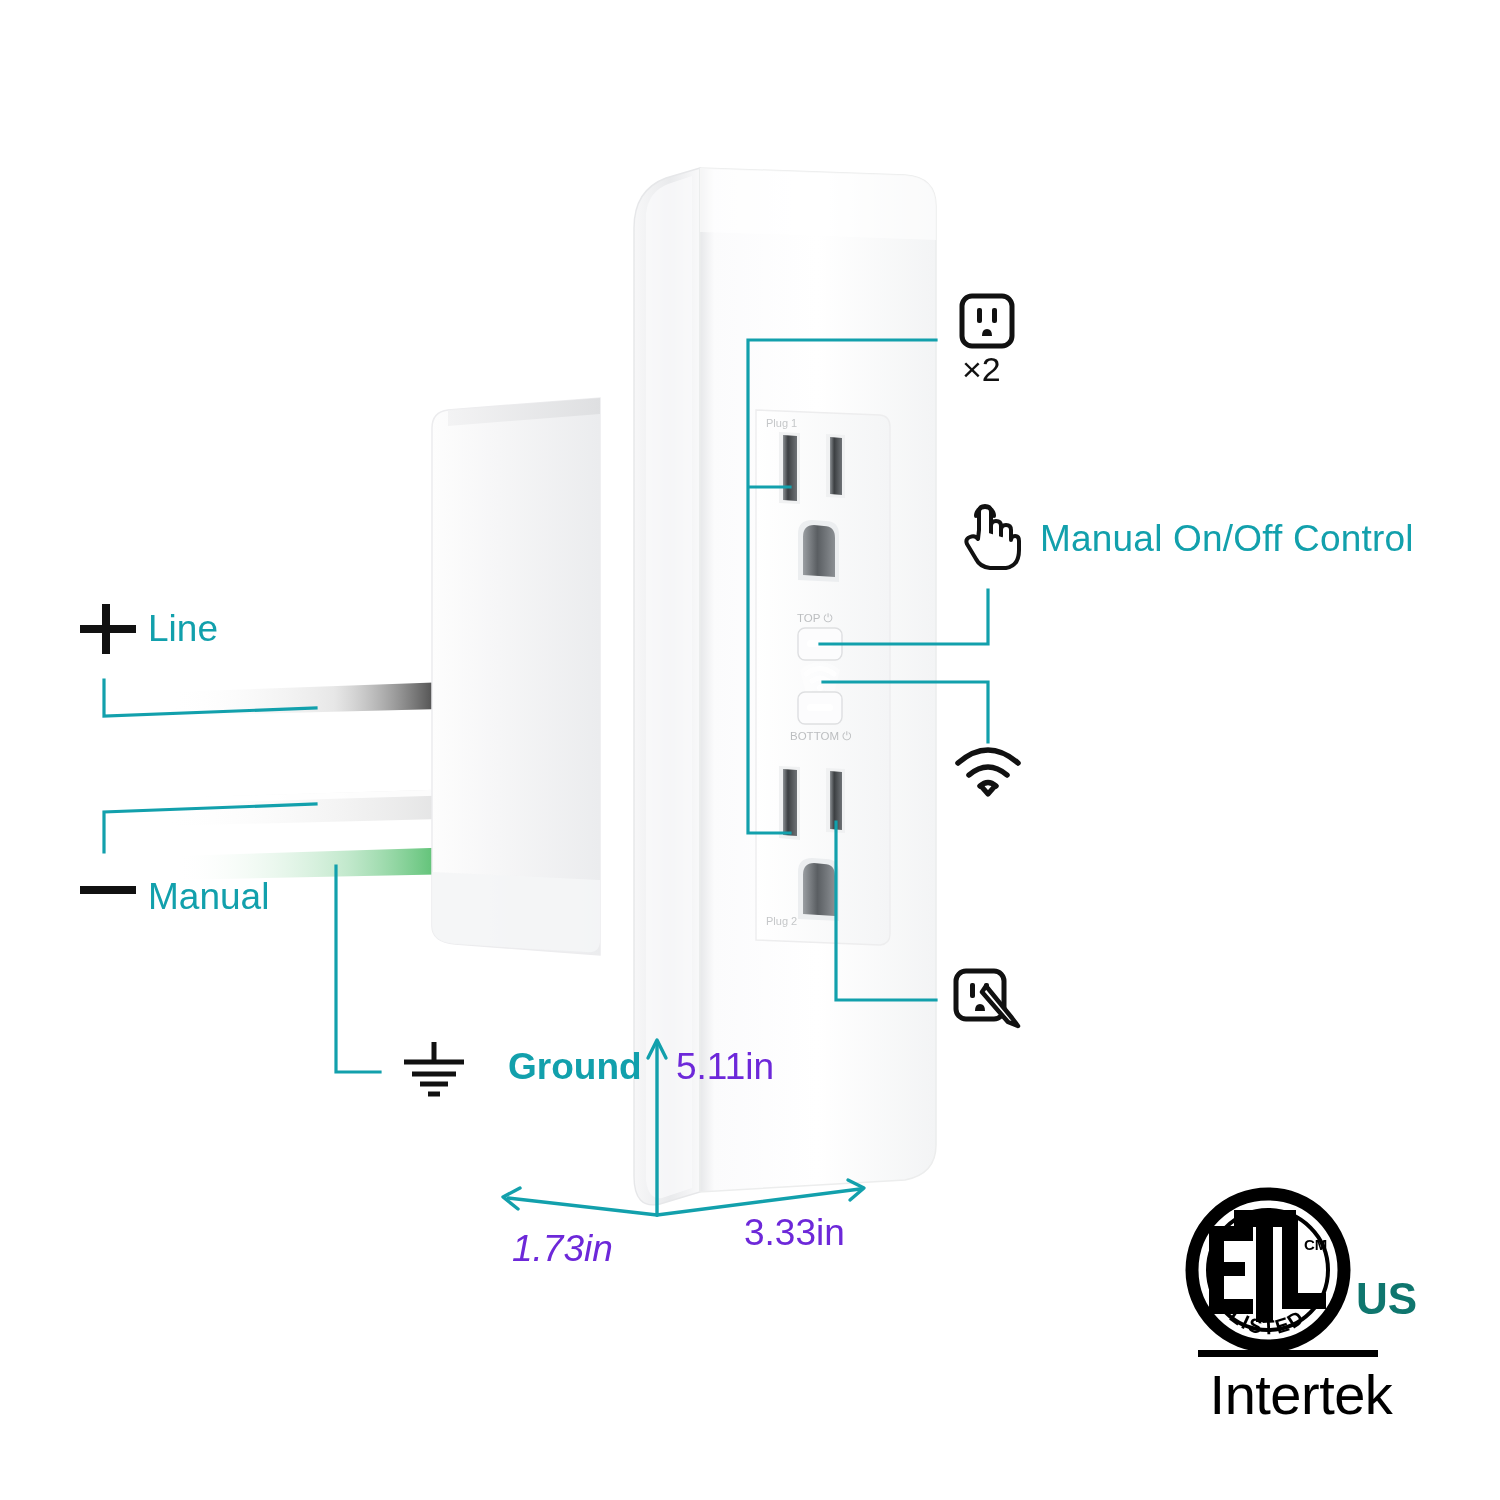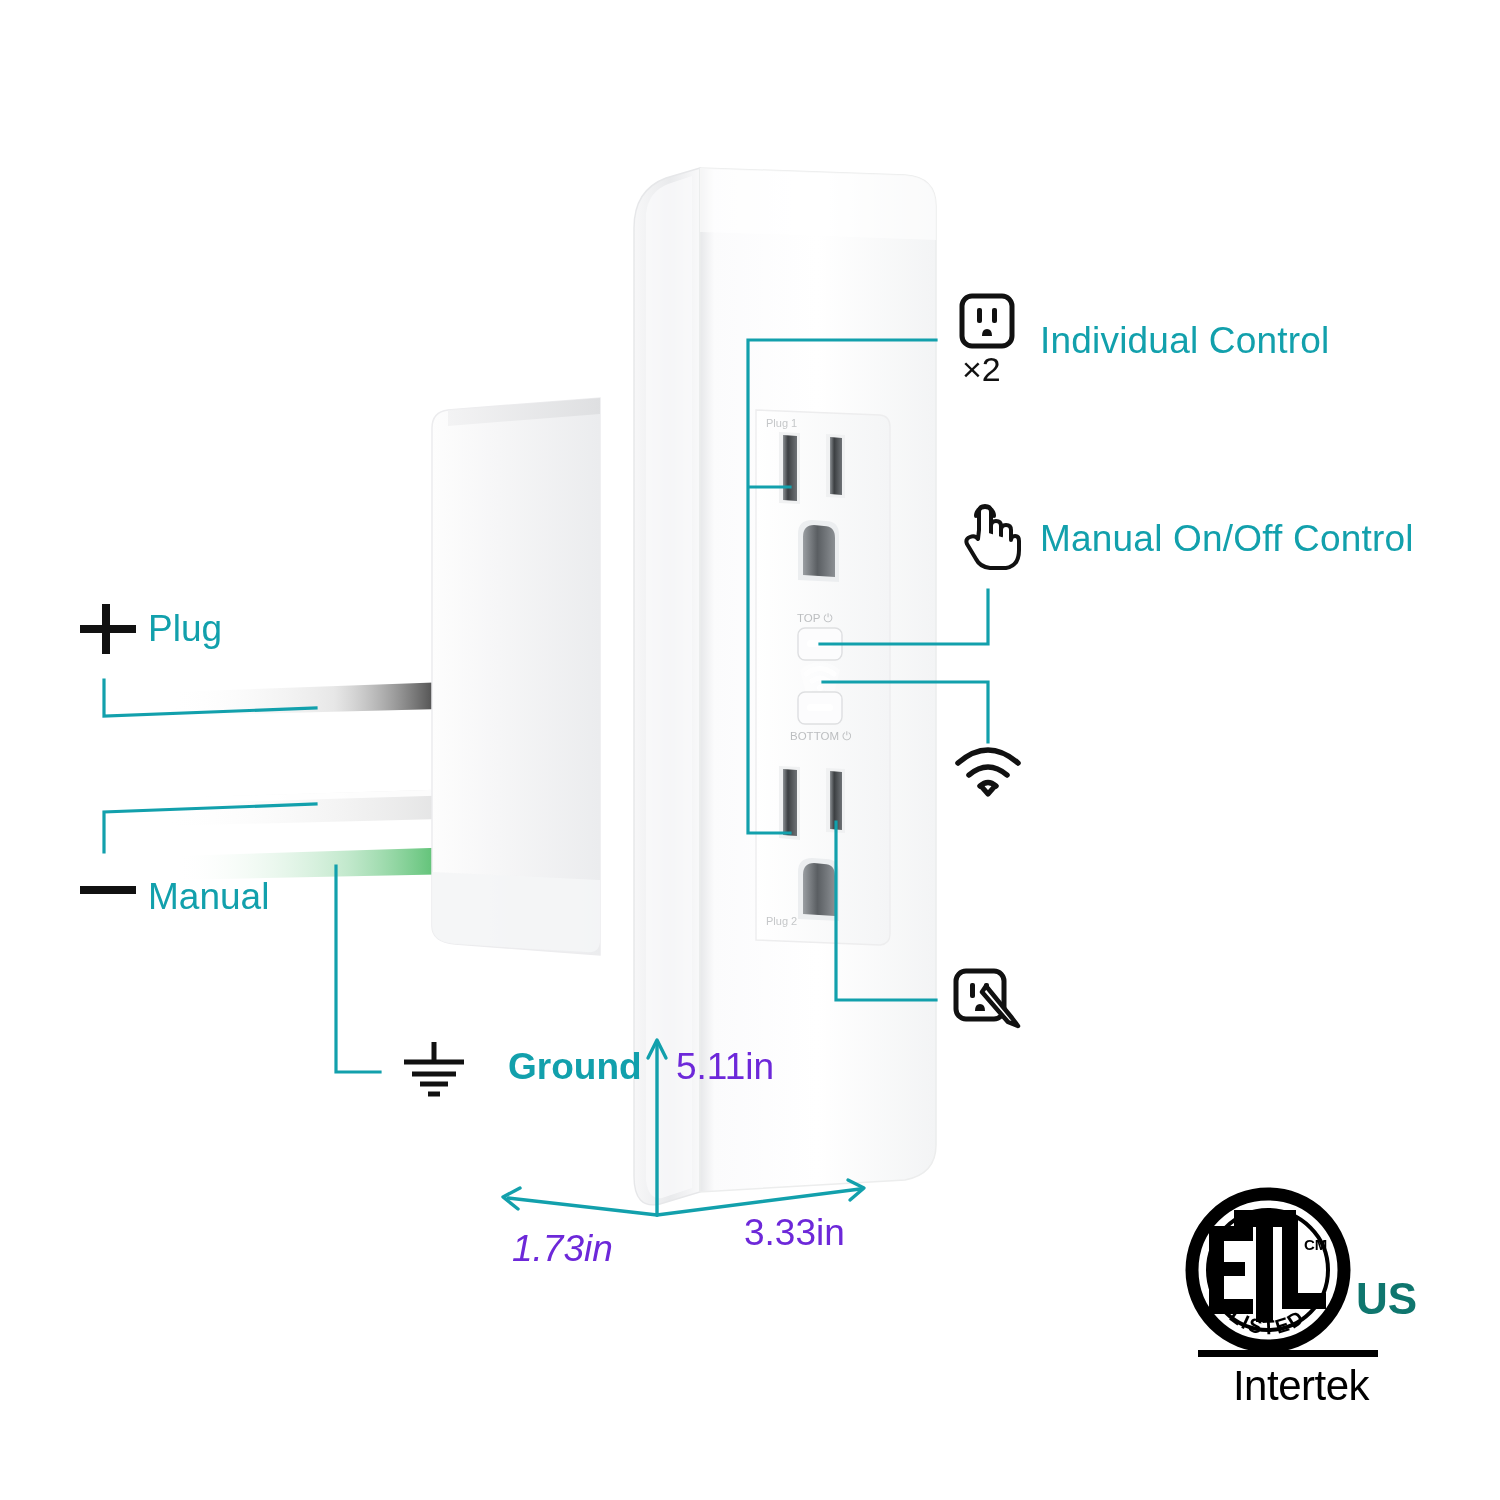--- a/index.html
+++ b/index.html
@@ -7,21 +7,21 @@
        font-family:"Liberation Sans","DejaVu Sans",sans-serif;}
   #stage{position:absolute;inset:0;width:1500px;height:1500px;}
   svg.layer{position:absolute;left:0;top:0;width:1500px;height:1500px;overflow:visible;}
   .feat-label{position:absolute;color:#12a0ac;font-size:37px;white-space:nowrap;letter-spacing:.2px;}
   .side-label{position:absolute;color:#12a0ac;font-size:37px;white-space:nowrap;}
   .dim-label{position:absolute;color:#6d28d9;font-size:37px;white-space:nowrap;}
   .icon-box{position:absolute;}
   .x2{position:absolute;color:#111;font-size:34px;font-weight:400;}
   .etl-wrap{position:absolute;left:1178px;top:1182px;width:250px;height:230px;}
   .etl-word{position:absolute;left:28px;top:180px;width:190px;text-align:center;
-            color:#000;font-size:42px;font-weight:400;letter-spacing:-.5px;}
+            color:#000;font-size:56px;font-weight:400;letter-spacing:-.5px;}
   .etl-us{position:absolute;left:178px;top:92px;color:#0f766e;font-size:44px;font-weight:700;}
   .etl-rule{position:absolute;left:20px;top:168px;width:180px;height:7px;background:#000;}
 </style>
 </head>
 <body>
 
 <div id="stage">
 
   <svg class="layer" viewBox="0 0 1500 1500">
     <defs>
@@ -172,21 +172,21 @@
       <path d="M520,1188 L503,1197 L518,1209"></path>
       <path d="M657,1215 L860,1189"></path>
       <path d="M848,1180 L864,1188 L850,1200"></path>
     </g>
   </svg>
 
   <svg class="icon-box" style="left:76px;top:604px;width:64px;height:52px;" viewBox="0 0 64 52">
     <rect x="4" y="21" width="56" height="8" fill="#111"></rect>
     <rect x="26" y="0" width="8" height="50" fill="#111"></rect>
   </svg>
-  <div class="side-label" style="left:148px;top:608px;">Plug</div>
+  <div class="side-label" style="left:148px;top:608px;">Line</div>
 
   <svg class="icon-box" style="left:76px;top:880px;width:64px;height:20px;" viewBox="0 0 64 20">
     <rect x="4" y="6" width="56" height="8" fill="#111"></rect>
   </svg>
   <div class="side-label" style="left:148px;top:876px;">Manual</div>
 
   <svg class="icon-box" style="left:398px;top:1038px;width:72px;height:62px;" viewBox="0 0 72 62">
     <g stroke="#111" stroke-width="5" stroke-linecap="butt">
       <line x1="36" y1="4" x2="36" y2="22"></line>
       <line x1="6" y1="24" x2="66" y2="24"></line>
@@ -197,21 +197,20 @@
   </svg>
   <div class="side-label" style="left:508px;top:1046px;font-weight:bold;">Ground</div>
 
   <svg class="icon-box" style="left:958px;top:292px;width:58px;height:58px;" viewBox="0 0 58 58">
     <rect x="4" y="4" width="50" height="50" rx="10" fill="#fff" stroke="#111" stroke-width="5"></rect>
     <rect x="19" y="16" width="5" height="15" rx="2" fill="#111"></rect>
     <rect x="34" y="16" width="5" height="15" rx="2" fill="#111"></rect>
     <path d="M24,44 q0,-7 5,-7 q5,0 5,7 Z" fill="#111"></path>
   </svg>
   <div class="x2" style="left:962px;top:350px;">×2</div>
-  <div class="feat-label" style="left:1040px;top:320px;">Individual Control</div>
 
   <svg class="icon-box" style="left:954px;top:500px;width:68px;height:72px;" viewBox="0 0 68 72">
     <g fill="#fff" stroke="#111" stroke-width="4" stroke-linejoin="round" stroke-linecap="round">
       <path d="M25,30 L25,12 q0,-6 6,-6 q6,0 6,6 L37,34"></path>
       <path d="M37,34 L37,26 q0,-5 5,-5 q5,0 5,5 L47,36"></path>
       <path d="M47,36 L47,30 q0,-5 5,-5 q5,0 5,5 L57,40"></path>
       <path d="M57,40 q0,-4 4,-4 q4,0 4,5 L65,50 q0,16 -13,18 L36,68 q-10,-1 -14,-9 L13,44 q-2,-5 3,-7 q5,-2 8,2 L25,30"></path>
     </g>
     <path d="M22,16 a9,9 0 0 1 18,0" fill="none" stroke="#111" stroke-width="4" stroke-linecap="round"></path>
   </svg>

